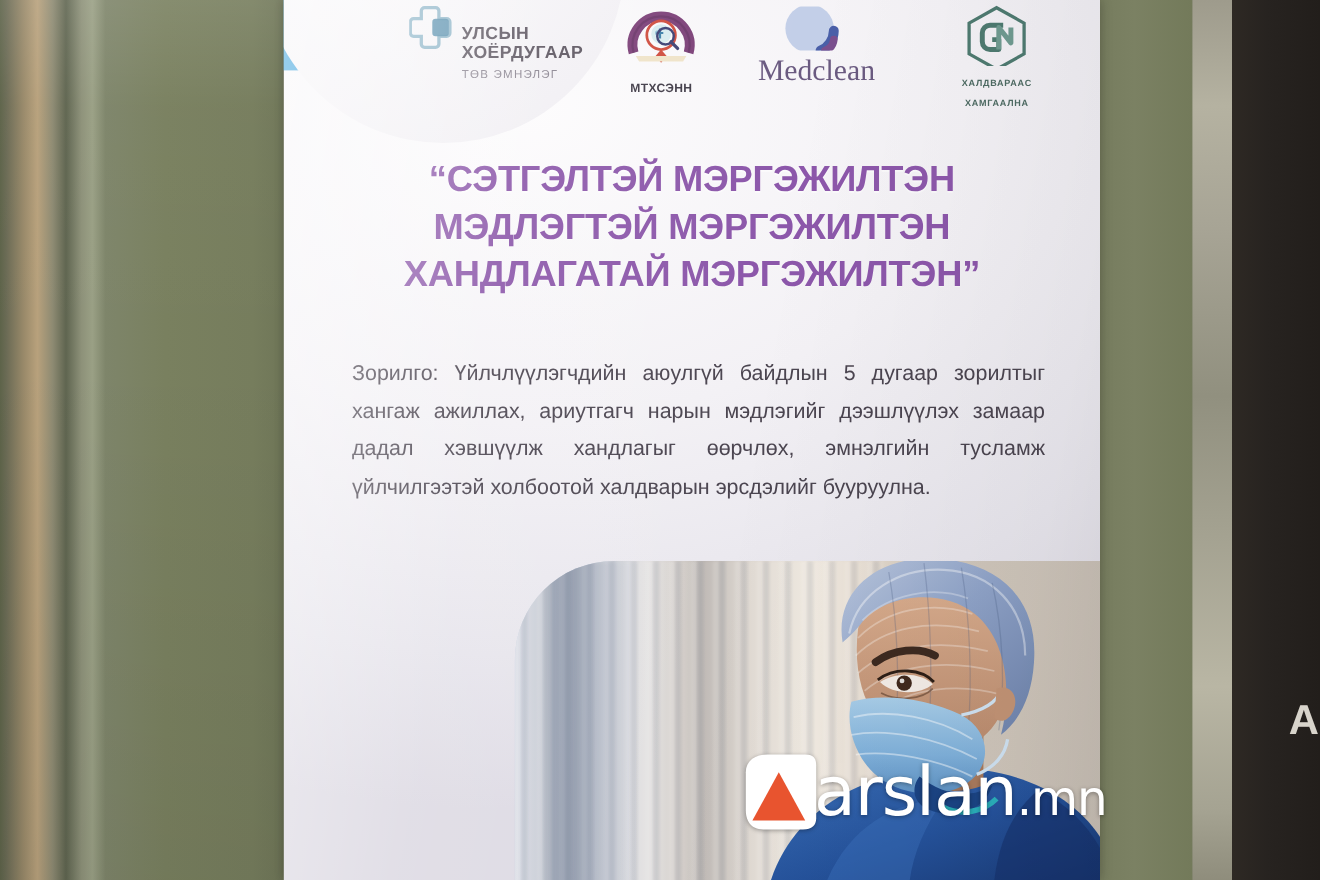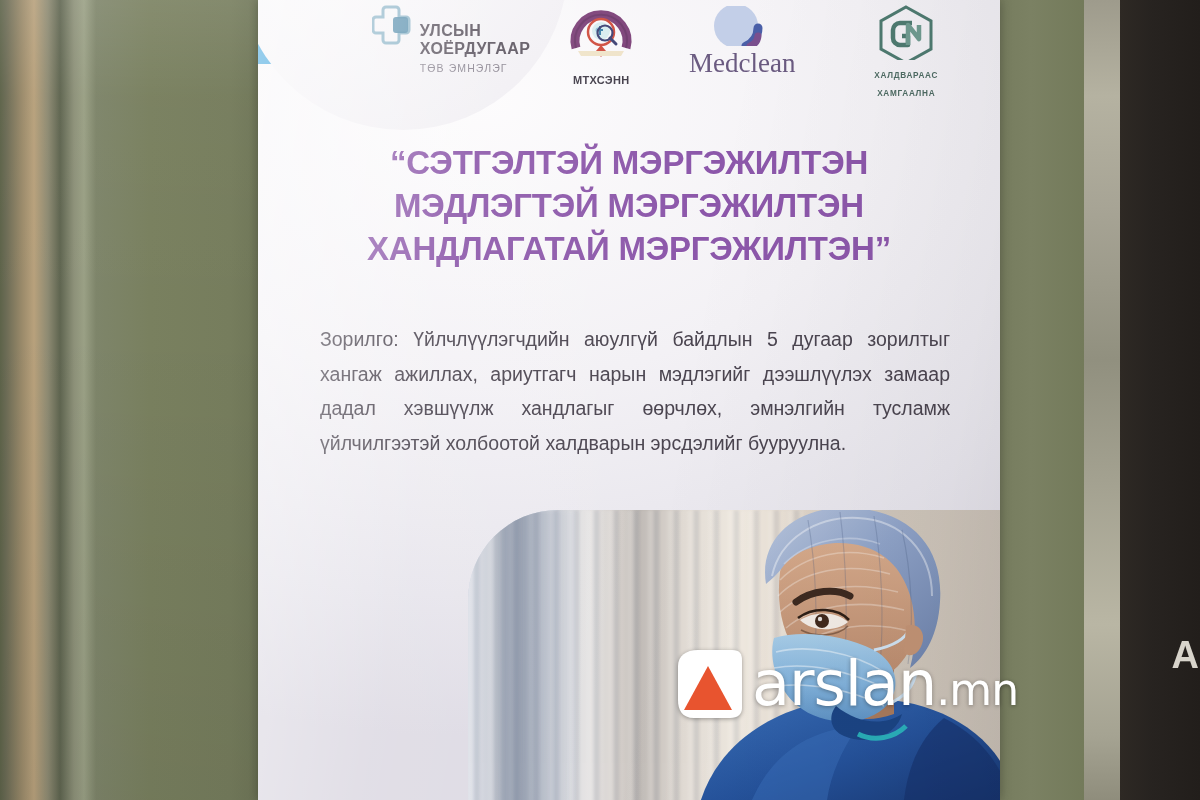--- a/index.html
+++ b/index.html
@@ -240,24 +240,24 @@
   }
 
   
   .nurse { position: absolute; right: -10px; bottom: 0; width: 330px; height: 300px; }
   .nurse svg { display: block; }
 
   
   .watermark {
     position: absolute;
     left: 672px;
-    top: 648px;
+    top: 684px;
     display: flex;
     align-items: center;
-    gap: 14px;
+    gap: 2px;
     filter: drop-shadow(0 1px 2px rgba(0,0,0,0.35));
   }
   .wm-badge { width: 72px; height: 72px; flex: none; }
   .wm-text {
     font-size: 62px;
     font-weight: 500;
     color: #ffffff;
     letter-spacing: -1px;
     line-height: 1;
     margin-left: -6px;

